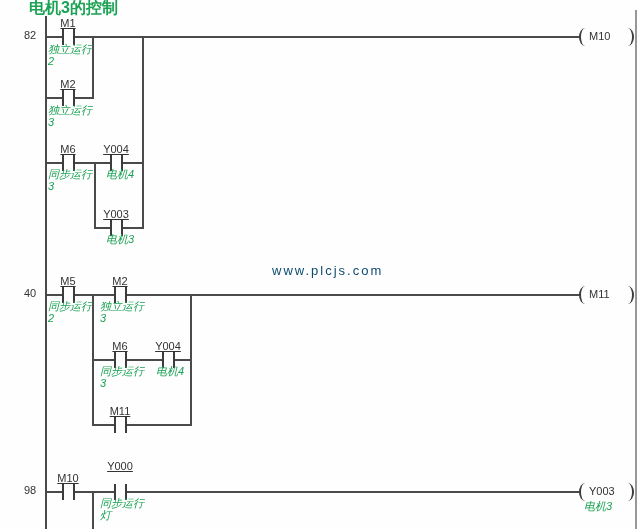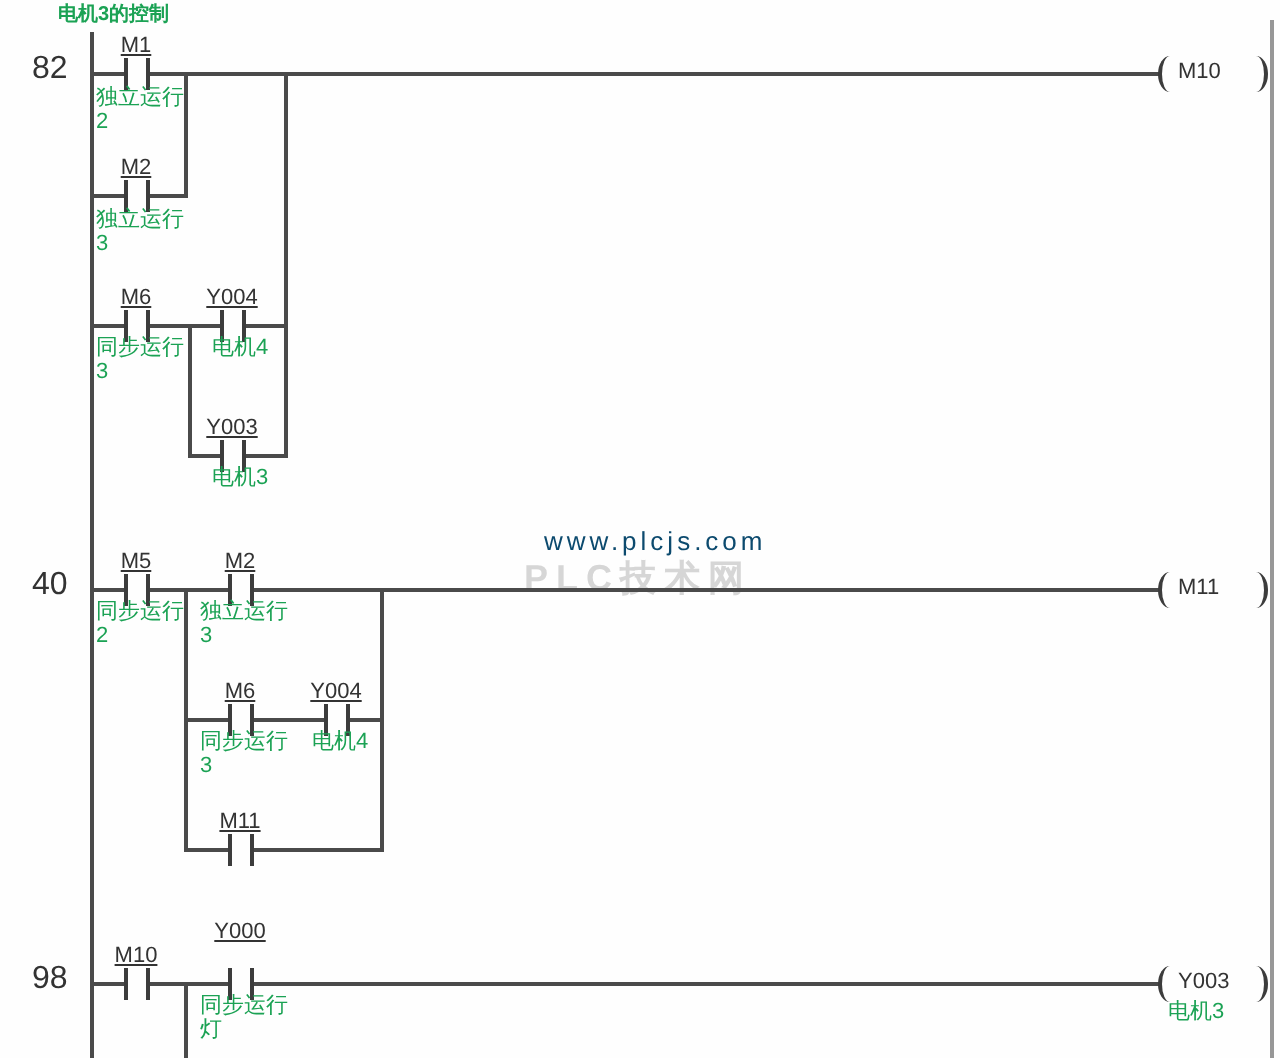--- a/index.html
+++ b/index.html
@@ -8,43 +8,42 @@
     font-family:"Liberation Sans","DejaVu Sans",sans-serif;
   }
   .hline{position:absolute;height:2px;background:#4a4a4a;}
   .vline{position:absolute;width:2px;background:#4a4a4a;}
   .rail-r{background:#979797;}
   .contact{position:absolute;width:9px;height:16px;background:#fefefe;
     border-left:2px solid #3c3c3c;border-right:2px solid #3c3c3c;}
   .addr{position:absolute;font-size:11px;color:#333;transform:translateX(-50%);
     white-space:nowrap;line-height:12px;text-decoration:underline;}
   .cmt{position:absolute;font-size:11px;line-height:12px;color:#1ba254;
-    white-space:pre-line;}
-  .rungno{position:absolute;width:28px;text-align:left;font-size:16px;color:#333;
+    white-space:pre-line;font-style:italic;}
+  .rungno{position:absolute;width:28px;text-align:center;font-size:11px;color:#333;
     line-height:12px;}
-  .title{position:absolute;left:4px;top:1px;font-size:10px;font-weight:bold;
+  .title{position:absolute;left:4px;top:1px;font-size:16px;font-weight:bold;
     color:#1ba254;line-height:13px;padding-left:25px;}
   .paren{position:absolute;width:6px;height:18px;}
   .paren.pl{border-left:2px solid #3c3c3c;border-top-left-radius:6px 9px;
     border-bottom-left-radius:6px 9px;}
   .paren.pr{border-right:2px solid #3c3c3c;border-top-right-radius:6px 9px;
     border-bottom-right-radius:6px 9px;}
   .coil-addr{position:absolute;font-size:11px;color:#333;line-height:12px;}
   .wm1{position:absolute;left:272px;top:264px;font-size:13px;letter-spacing:2px;
     color:#0c4a6e;line-height:14px;}
   .wm2{position:absolute;left:262px;top:279px;font-size:18px;font-weight:bold;
     letter-spacing:4px;color:#d6d6d6;line-height:20px;}
 </style>
 </head>
 <body>
 
 <div id="canvas">
 
   <div class="wm1">www.plcjs.com</div>
-  <div class="wm2">PLC技术网</div>
 
   <div class="title">电机3的控制</div>
 
   <div class="vline" style="left:45px;top:16px;height:513px;"></div>
   <div class="vline rail-r" style="left:635px;top:10px;height:519px;"></div>
 
   <div class="rungno" style="left:16px;top:29px;">82</div>
 
   <div class="hline" style="left:46px;top:36px;width:534px;"></div>
   <div class="vline" style="left:92px;top:36px;height:63px;"></div>

